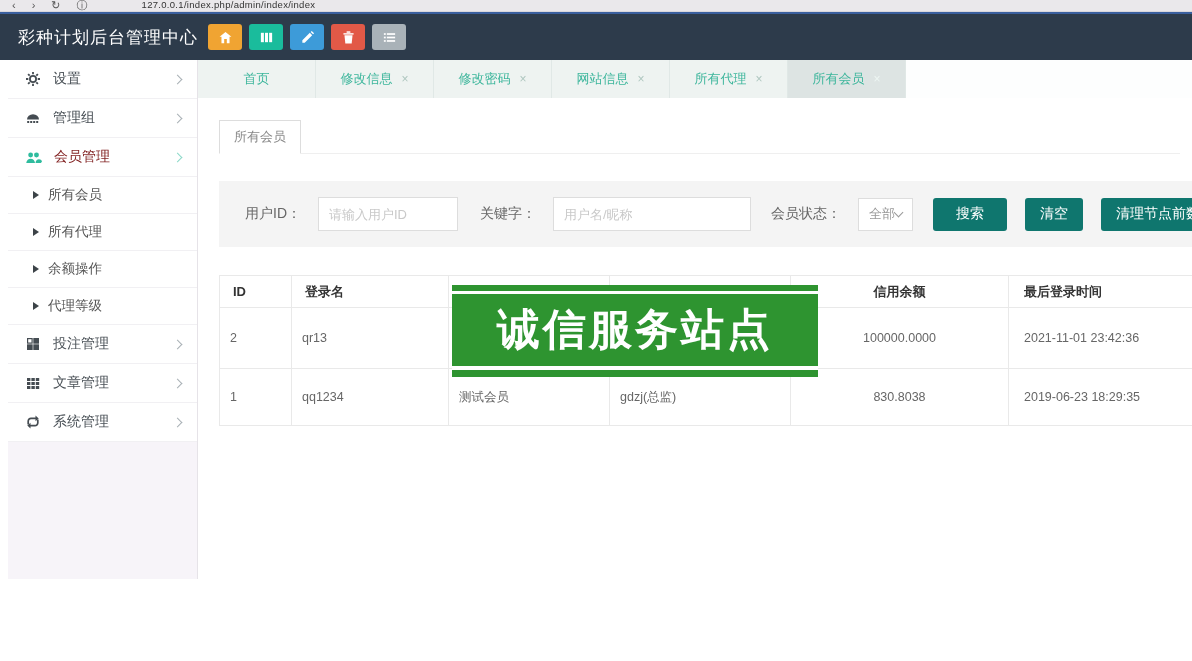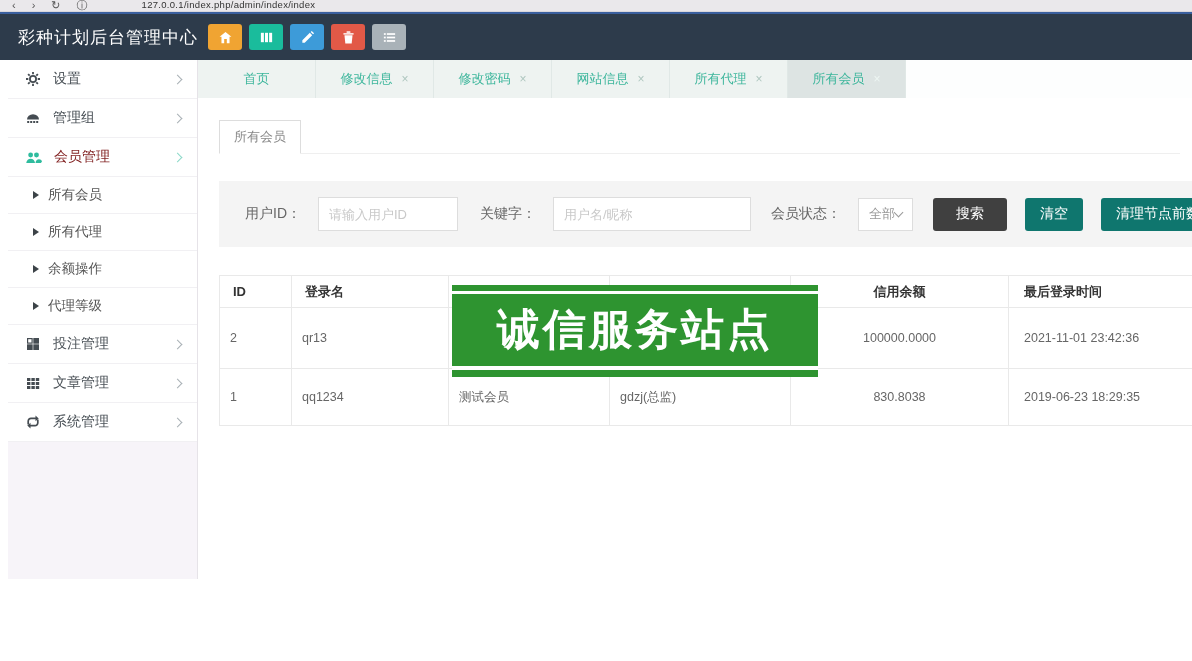--- a/index.html
+++ b/index.html
@@ -74,21 +74,21 @@
   .w-userid { width: 140px; margin-right: 10px; }
   .w-keyword { width: 230px; margin-right: 8px; }
   .f-select { width: 113px; height: 33px; border: 1px solid #ddd; background: #fff;
     display: flex; align-items: center; justify-content: flex-end;
     padding: 0 10px; color: #999; font-size: 13px; margin-right: 2px; cursor: pointer; }
   .sel-chev { width: 7px; height: 7px; border-right: 1.6px solid #999;
     border-bottom: 1.6px solid #999; transform: rotate(45deg); margin-top: -3px; }
   .btn { height: 33px; border: none; border-radius: 3px; color: #fff; font-size: 14px;
     padding: 0 15px; margin-left: 6px; cursor: pointer; font-family: inherit;
     white-space: nowrap; }
-  .btn-search { background: #404040; padding: 0 23px; }
+  .btn-search { background: #0f766e; padding: 0 23px; }
   .btn-red { background: #0f766e; font-family: Liberation Serif, serif; }
   
   .grid-table { margin-top: 28px; border-collapse: collapse; width: 981px;
     table-layout: fixed; background: #fff; }
   .grid-table th, .grid-table td { border: 1px solid #e9e9e9; }
   .grid-table th { height: 32px; text-align: left; padding-left: 13px;
     font-size: 13px; color: #333; font-weight: bold; }
   .grid-table td { font-size: 12.5px; color: #666; padding-left: 10px; }
   .grid-table tr.r1 td { height: 61px; }
   .grid-table tr.r2 td { height: 57px; }

